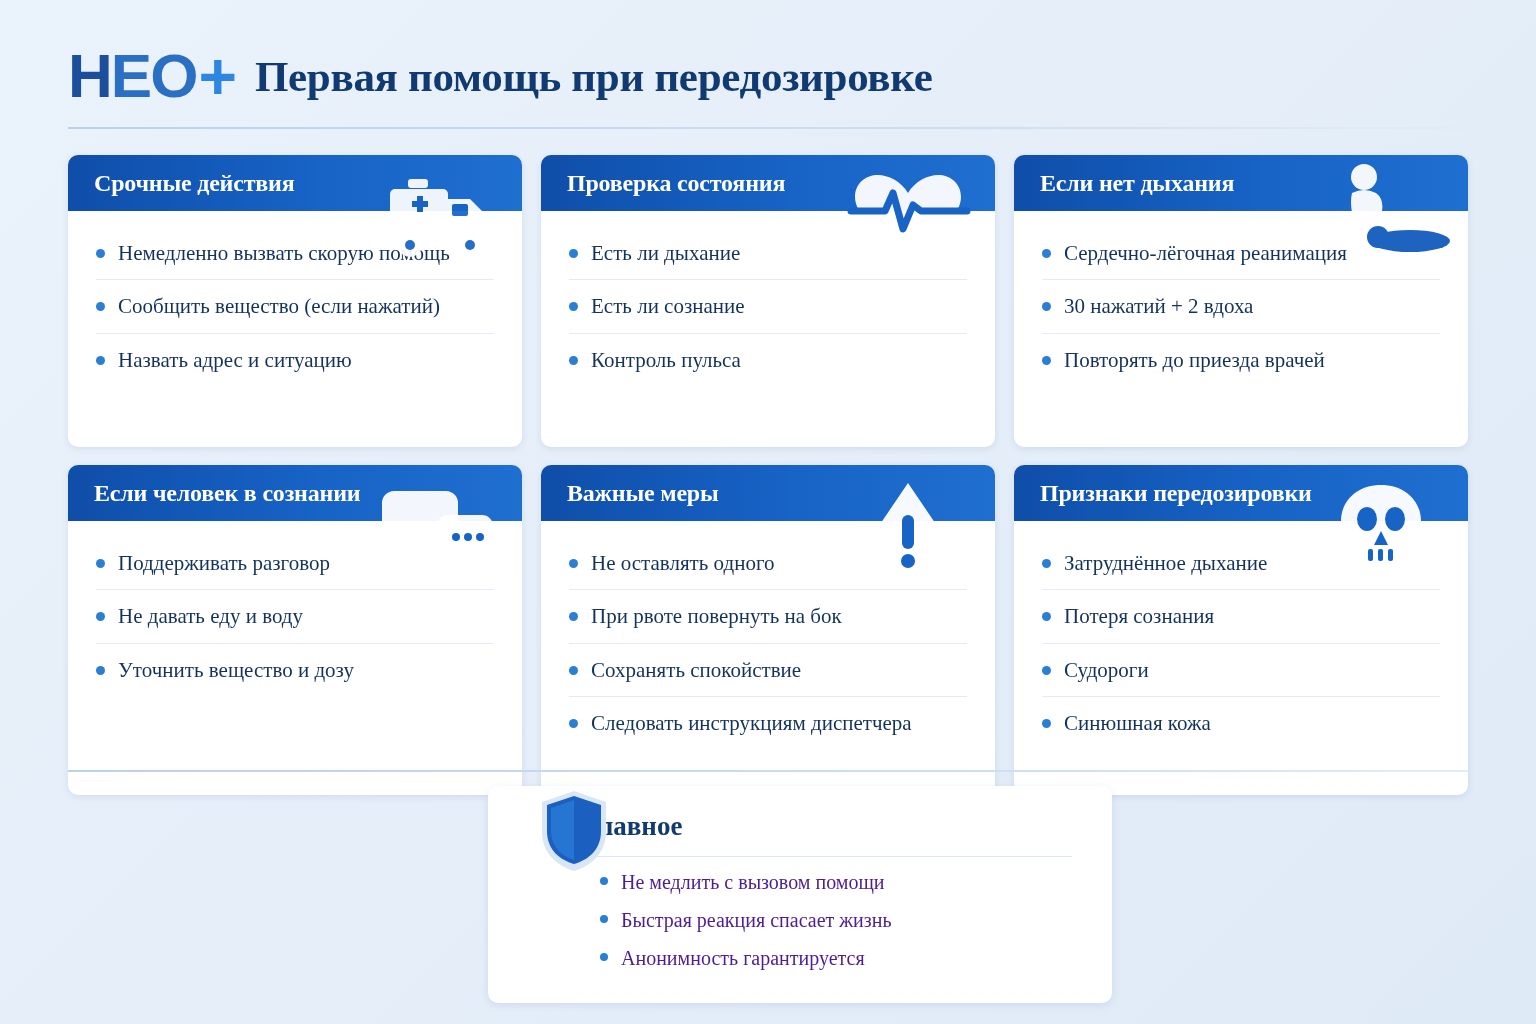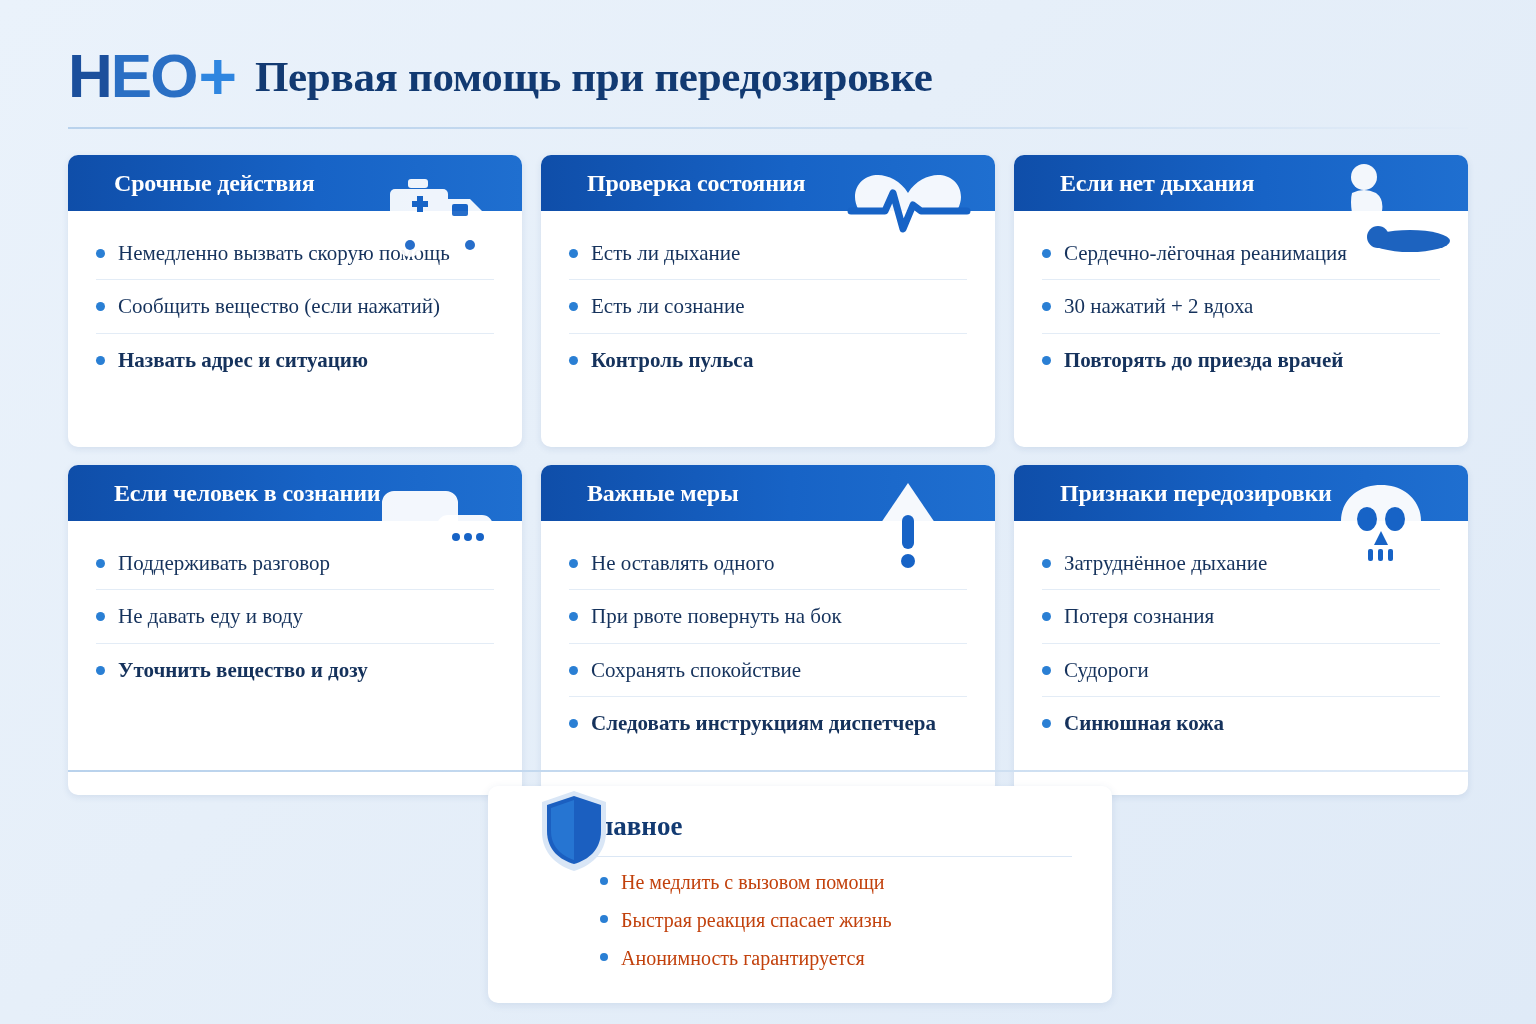--- a/index.html
+++ b/index.html
@@ -82,21 +82,21 @@
     background: linear-gradient(to right, #0f4ea9 0%, #1763c6 55%, #1f6fd0 100%);
     display: flex;
     align-items: center;
     position: relative;
   }
   .card-head .title {
     color: #ffffff;
     font-family: "Liberation Serif", serif;
     font-weight: bold;
     font-size: 24px;
-    padding-left: 46px;
+    padding-left: 26px;
     letter-spacing: -0.2px;
     z-index: 2;
   }
   .card-icon {
     position: absolute;
     right: 12px;
     top: 4px;
     width: 150px;
     height: 120px;
     z-index: 1;
@@ -109,21 +109,21 @@
   .card-body.tall { min-height: 238px; }
   .item {
     display: flex;
     align-items: flex-start;
     font-size: 21px;
     color: #15325c;
     padding: 13px 0 13px 0;
     border-bottom: 1px solid #e3ecf6;
     line-height: 1.25;
   }
-  .item:last-child { border-bottom: none; font-weight: bold; }
+  .item:last-child { border-bottom: none; }
   .dot {
     width: 9px;
     height: 9px;
     border-radius: 50%;
     background: #2a7fd4;
     margin-top: 9px;
     margin-right: 13px;
     flex: 0 0 auto;
   }
 
@@ -168,21 +168,21 @@
     position: absolute;
     left: 50px;
     top: 2px;
     width: 72px;
     height: 86px;
   }
   .summary-item {
     display: flex;
     align-items: flex-start;
     font-size: 20px;
-    color: #c2410c;
+    color: #4c1d95;
     padding: 6px 0 6px 72px;
     line-height: 1.3;
   }
   .summary-item .dot {
     margin-top: 8px;
     width: 8px;
     height: 8px;
   }
 </style>
 </head>

